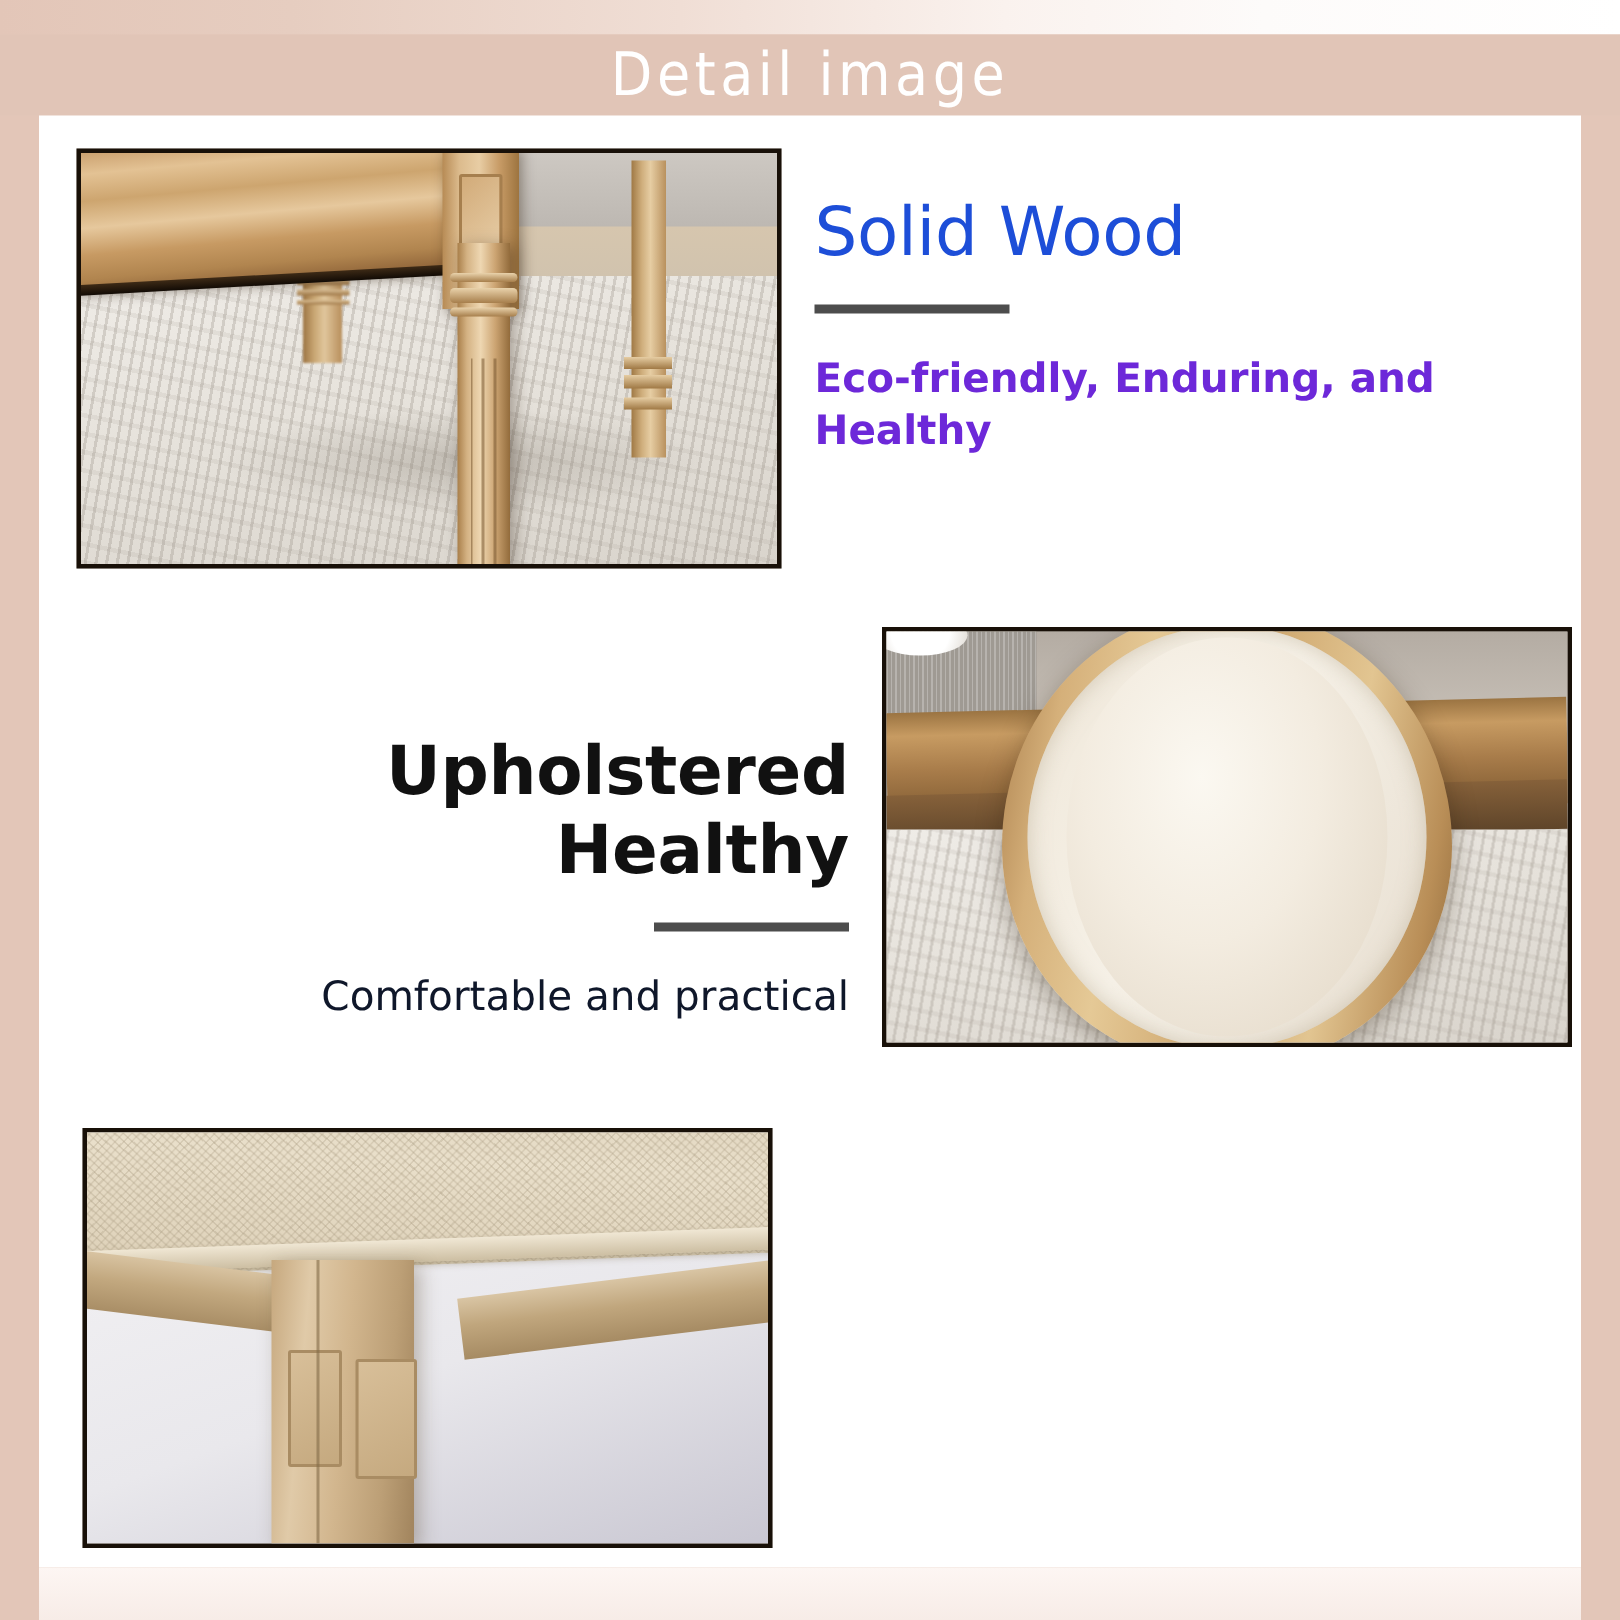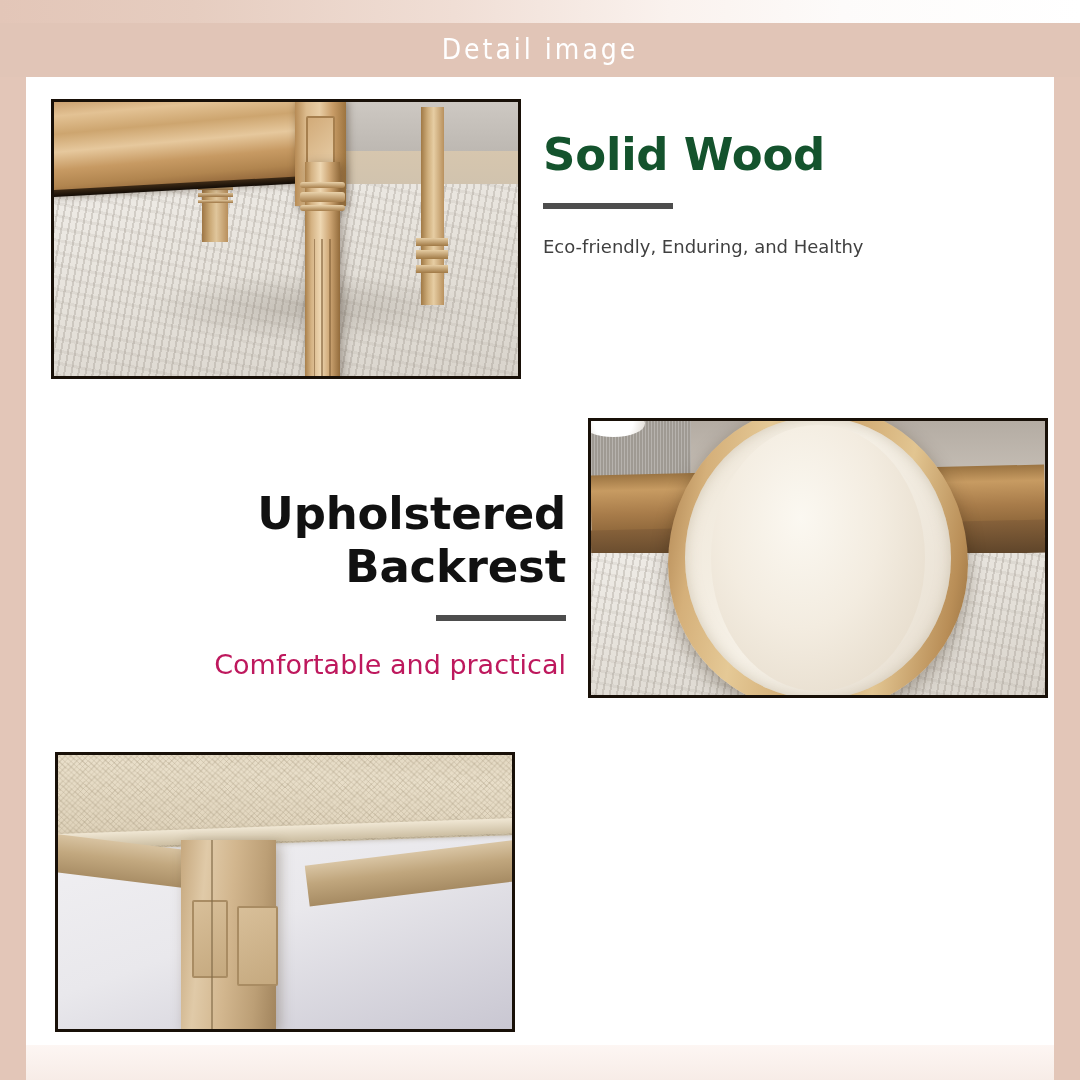--- a/index.html
+++ b/index.html
@@ -16,21 +16,21 @@
     position:absolute;left:0;top:0;width:1080px;height:23px;
     background:linear-gradient(to right,#e3c6b8 0%,#e6cdc0 18%,#f0ded5 42%,#faf2ee 62%,#fdfbfa 78%,#ffffff 100%);
   }
   .header-band{
     position:absolute;left:0;top:23px;width:1080px;height:54px;
     background:#e1c5b7;
   }
   .header-title{
     position:absolute;left:0;top:23px;width:1080px;height:54px;
     display:flex;align-items:center;justify-content:center;
-    color:#ffffff;font-size:28px;font-weight:400;
+    color:#ffffff;font-size:40px;font-weight:400;
     letter-spacing:3px;line-height:1;
     transform:translateX(0px);
     font-family:"DejaVu Sans Condensed","Liberation Sans",sans-serif;
     text-align:right;
   }
 
   
   .panel{
     position:absolute;left:26px;top:77px;width:1028px;height:968px;
     background:#ffffff;
@@ -185,45 +185,45 @@
         <div class="ring r2"></div>
         <div class="ring r3"></div>
         <div class="flute" style="left:26%"></div>
         <div class="flute" style="left:48%"></div>
         <div class="flute" style="left:70%"></div>
       </div>
     </div>
   </div>
 
   <div style="position:absolute;left:543px;top:128px;width:510px;text-align:left;">
-    <div style="font-size:45px;font-weight:700;color:#14532d;line-height:1.18;letter-spacing:-.2px;">Solid Wood</div>
+    <div style="font-size:45px;font-weight:400;color:#1d4ed8;line-height:1.18;letter-spacing:-.2px;">Solid Wood</div>
     <div style="width:130px;height:6px;background:#4d4d4d;margin:22px 0 26px 0;"></div>
-    <div style="font-size:18px;font-weight:400;color:#404040;line-height:1.3;">Eco-friendly, Enduring, and Healthy</div>
+    <div style="font-size:27px;font-weight:700;color:#6d28d9;line-height:1.3;">Eco-friendly, Enduring, and Healthy</div>
   </div>
 
   <div class="photo ph2">
     <div class="scene">
       <div class="p2-bg"></div>
       <div class="p2-mat"></div>
       <div class="p2-plate"></div>
       <div class="p2-table"></div>
       <div class="p2-table2"></div>
       <div class="rug p2-rug"></div>
       <div class="p2-frame">
         <div class="p2-inner">
           <div class="p2-cush"></div>
         </div>
       </div>
     </div>
   </div>
 
   <div style="position:absolute;left:56px;top:487px;width:510px;text-align:right;">
-    <div style="font-size:45px;font-weight:700;color:#111;line-height:1.18;letter-spacing:-.2px;">Upholstered Backrest</div>
+    <div style="font-size:45px;font-weight:700;color:#111;line-height:1.18;letter-spacing:-.2px;">Upholstered Healthy</div>
     <div style="width:130px;height:6px;background:#4d4d4d;margin:22px 0 26px auto;"></div>
-    <div style="font-size:27px;font-weight:400;color:#be185d;line-height:1.3;">Comfortable and practical</div>
+    <div style="font-size:27px;font-weight:400;color:#0f172a;line-height:1.3;">Comfortable and practical</div>
   </div>
 
   <div class="photo ph3">
     <div class="scene">
       <div class="p3-bg"></div>
       <div class="p3-cushion"></div>
       <div class="p3-welt"></div>
       <div class="p3-rail-l"></div>
       <div class="p3-rail-r"></div>
       <div class="p3-corner"></div>

